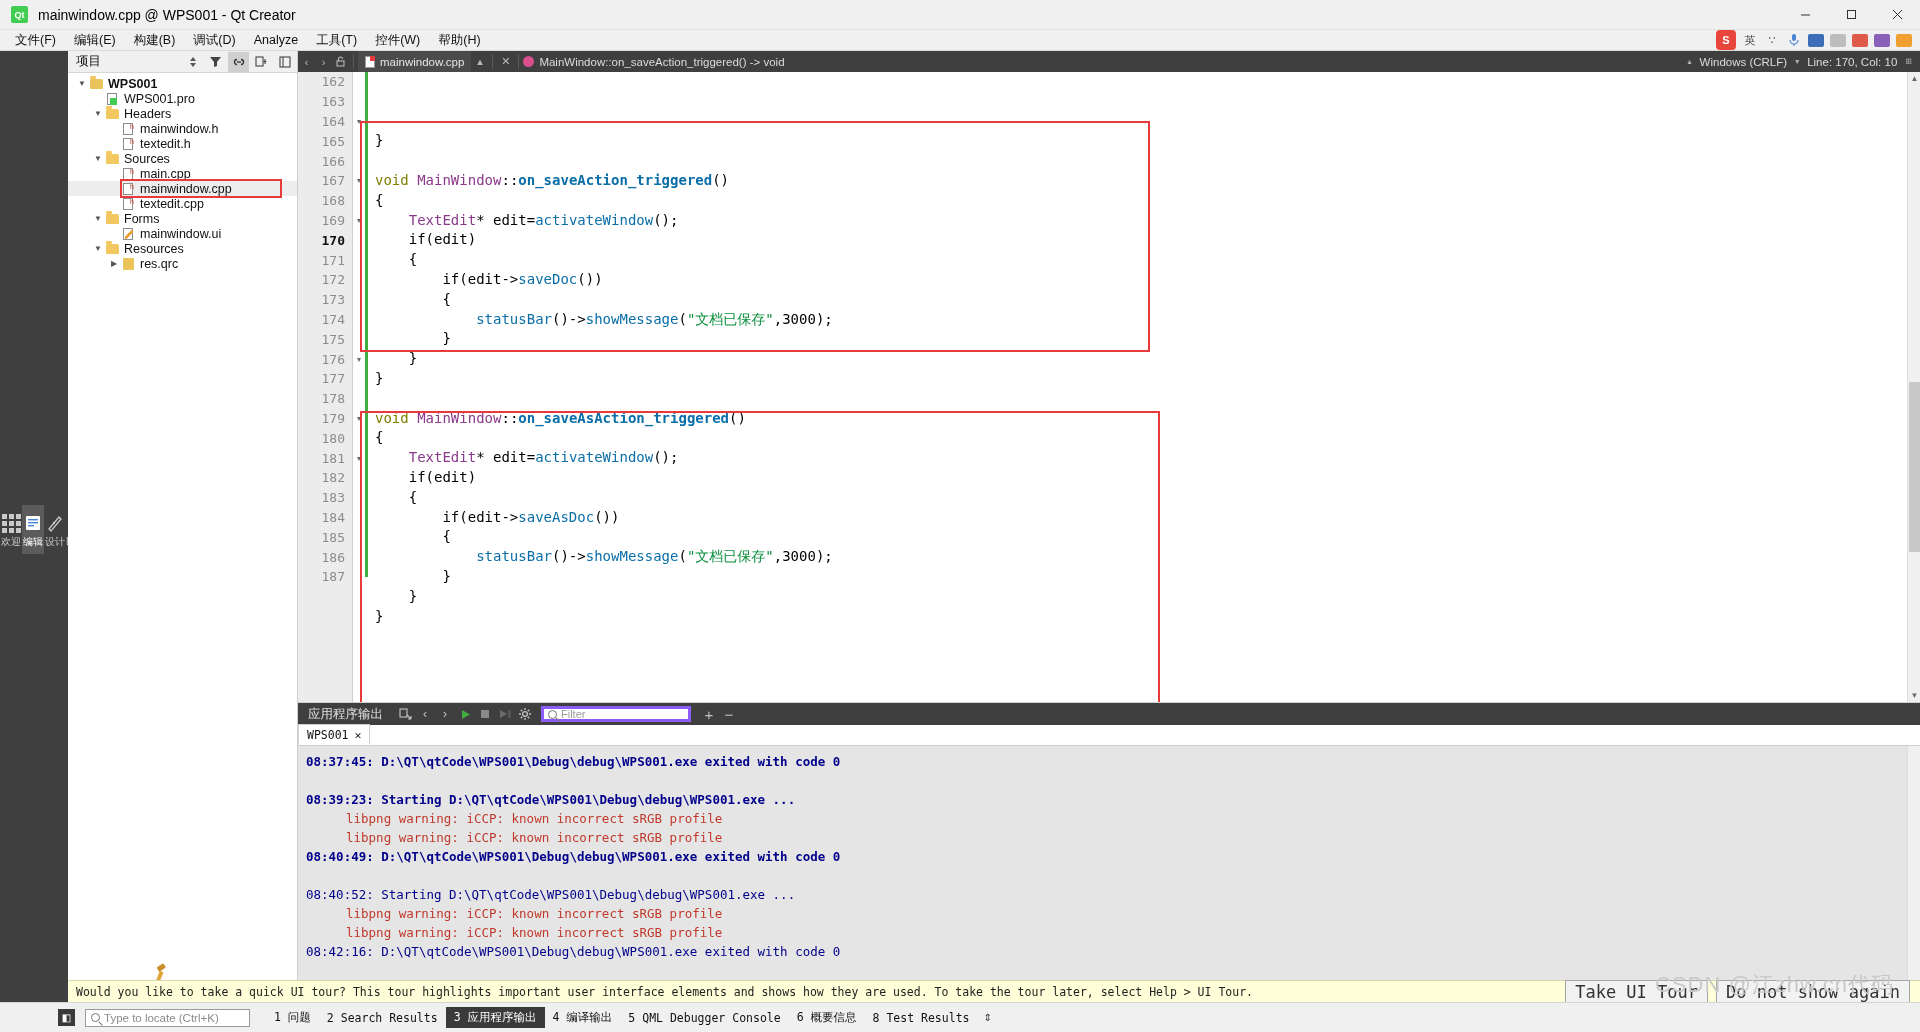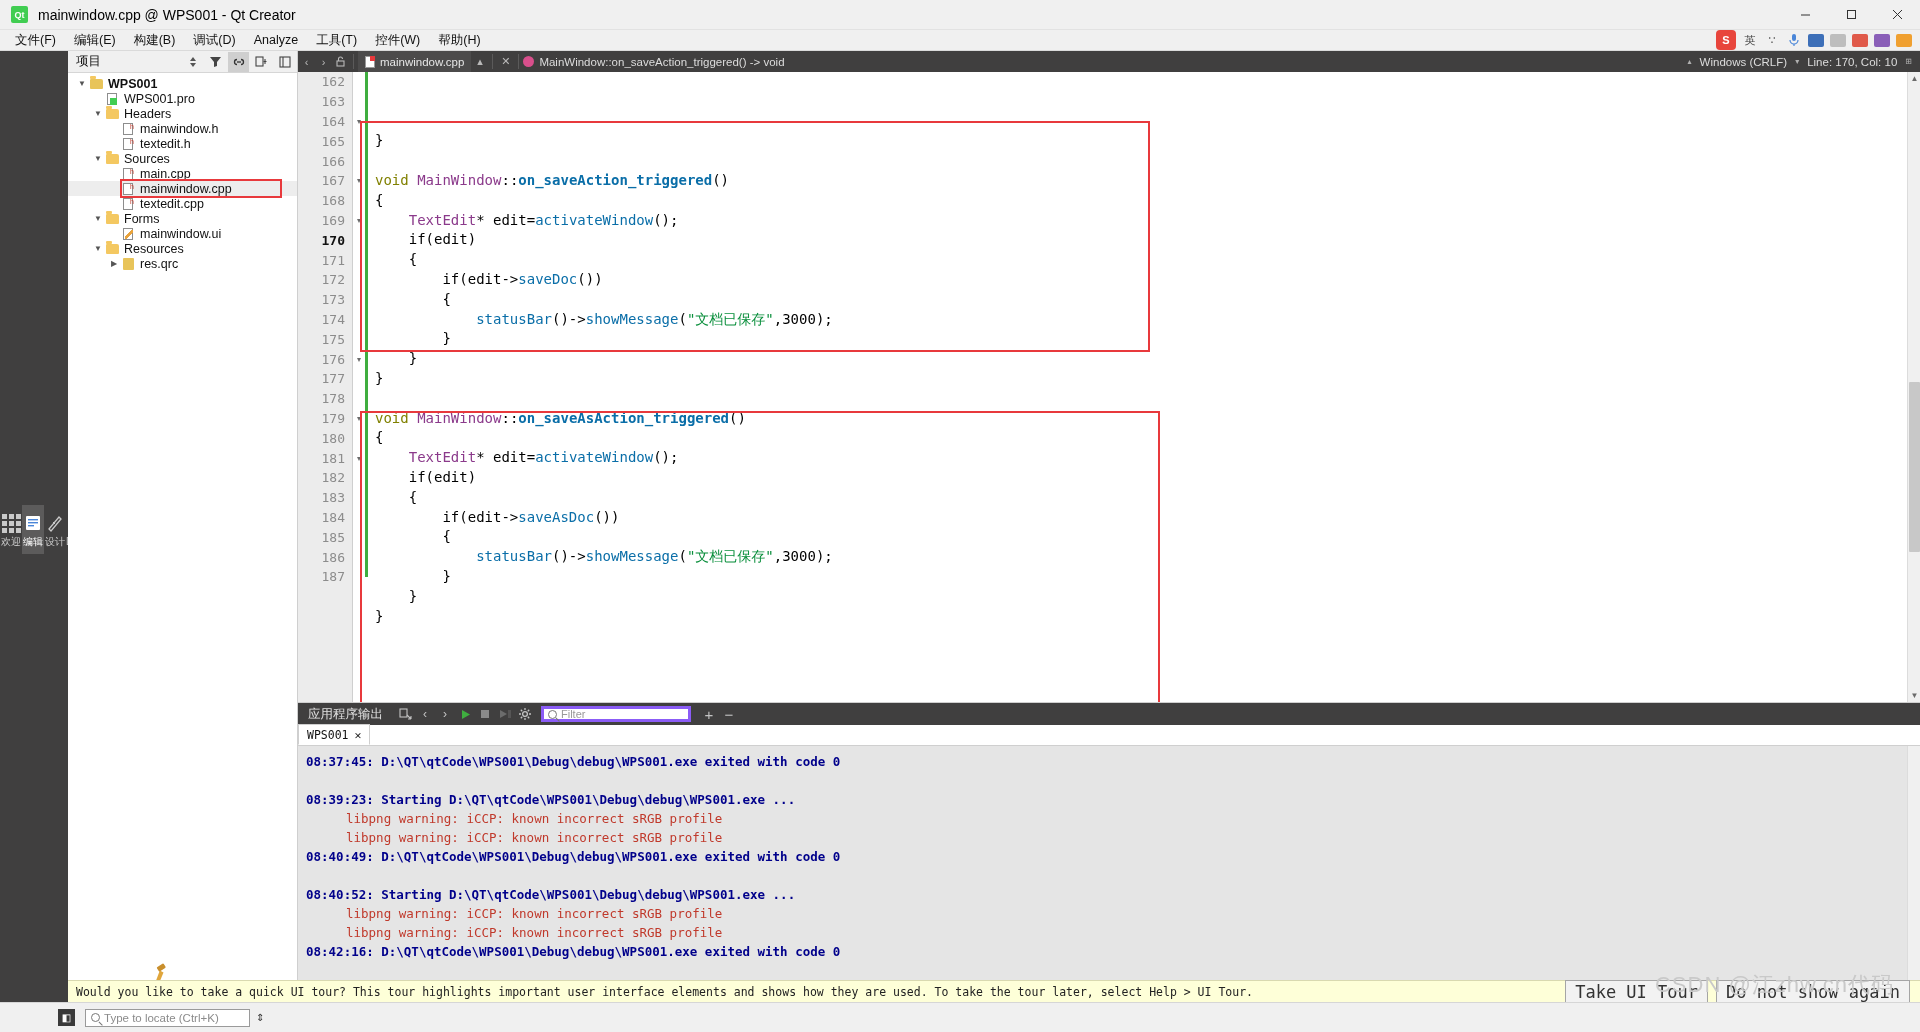--- a/index.html
+++ b/index.html
@@ -142,21 +142,21 @@
   .filterbox{ width:150px; height:16px; background:#fff; border:3px solid #8b5cf6; display:flex; align-items:center;
               gap:4px; padding:0 4px; margin-left:6px;}
   .filterbox .ftx{ font-size:11px; color:#9a9a9a; font-family:"Liberation Sans",sans-serif;}
   .out-tabs{ height:21px; background:#fff; border-bottom:1px solid #cfcfcf; display:flex; align-items:flex-end; flex:none;}
   .out-tab{ height:21px; display:flex;align-items:center;gap:6px; padding:0 8px;
             font-family:"DejaVu Sans Mono",monospace; font-size:11.5px; color:#111;
             border:1px solid #cfcfcf; border-bottom:1px solid #fff; background:#fff;}
   .out-log{ flex:1; overflow:hidden; padding:6px 0 0 8px; font-family:"DejaVu Sans Mono", monospace;
             font-size:12.5px; line-height:19px; color:#000; background:#e5e5e5;}
   .lg{ white-space:pre; }
-  .lg.b{ font-weight:bold; color:#00008b;}
+  .lg.b{ font-weight:normal; color:#00008b;}
   .lg.w{ color:#c0392b;margin-left:40px; }
   .lg.n{ color:#00008b; font-weight:bold;}
   .out-right{ width:13px; background:#f0f0f0; border-left:1px solid #dcdcdc; flex:none;}
 
   
   .tourbar{
     position:absolute; left:68px; right:0; bottom:30px; height:22px;
     background:#feffd8; border-top:1px solid #d9d9b0; display:flex; align-items:center;
     font-family:"DejaVu Sans Mono", monospace; font-size:11.5px; color:#222; padding-left:8px;
   }
@@ -674,16 +674,25 @@
   </div>
 
   <div class="wm">CSDN @江zhw.cn代码</div>
 
   <div class="statusbar">
     <div class="sb-toggle">◧</div>
     <div class="locate">
       <span class="mag"></span>
       <span class="ltx">Type to locate (Ctrl+K)</span>
     </div>
+    <div class="sb-items" id="sbitems">
+        <div class="sb-item">1 问题</div>
+        <div class="sb-item">2 Search Results</div>
+        <div class="sb-item act">3 应用程序输出</div>
+        <div class="sb-item">4 编译输出</div>
+        <div class="sb-item">5 QML Debugger Console</div>
+        <div class="sb-item">6 概要信息</div>
+        <div class="sb-item">8 Test Results</div>
+      </div>
     <div class="sb-updown">⇕</div>
   </div>
 
 </div>
 
 </body></html>

